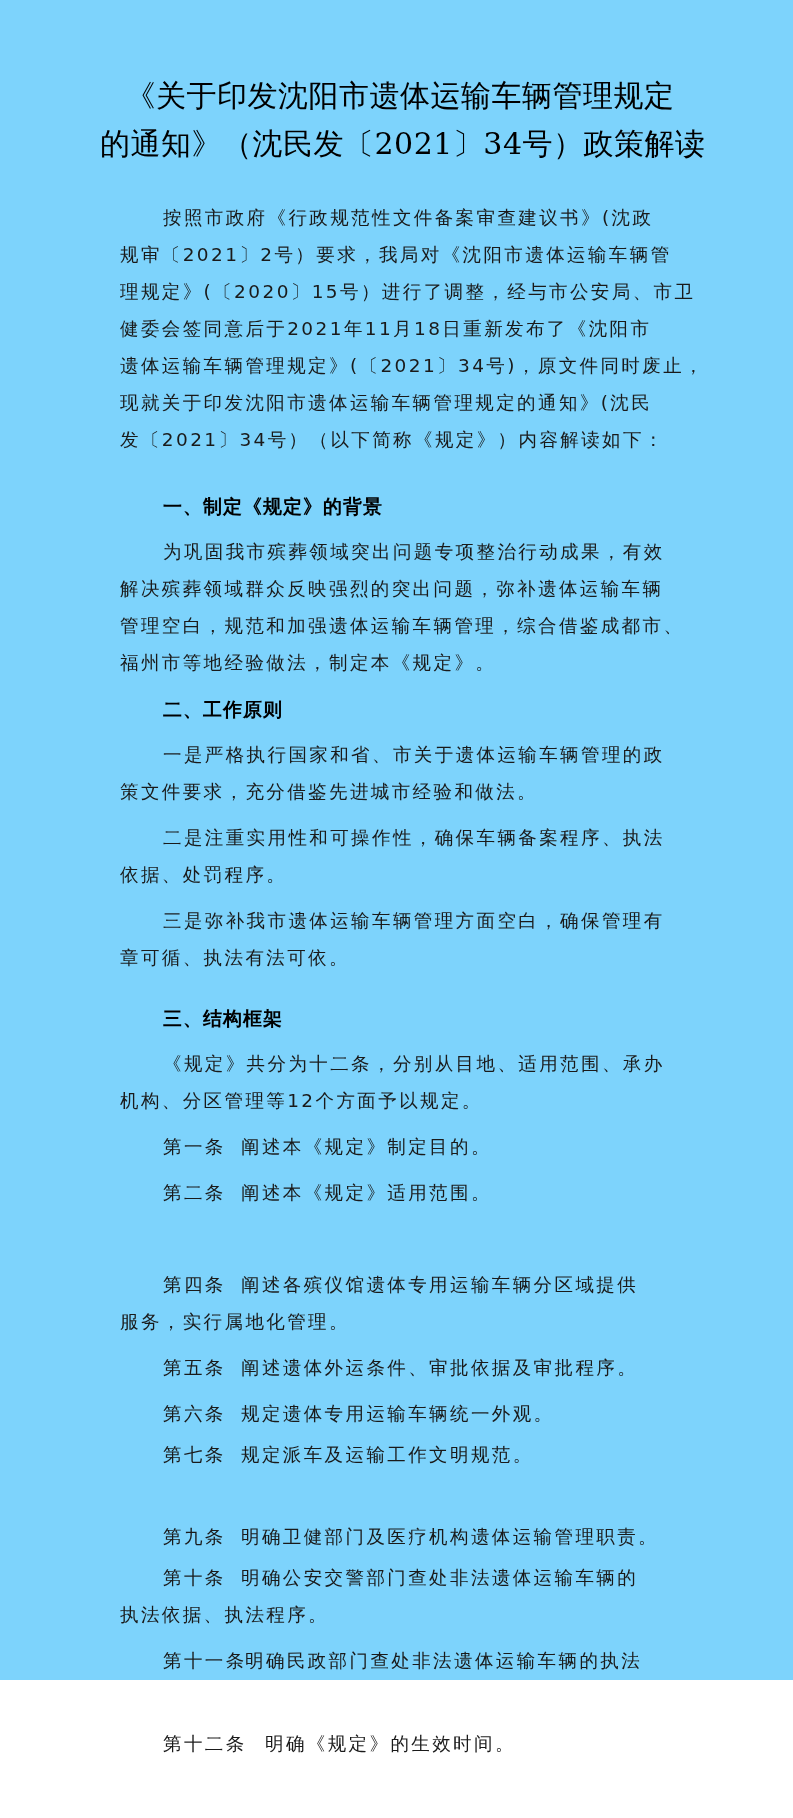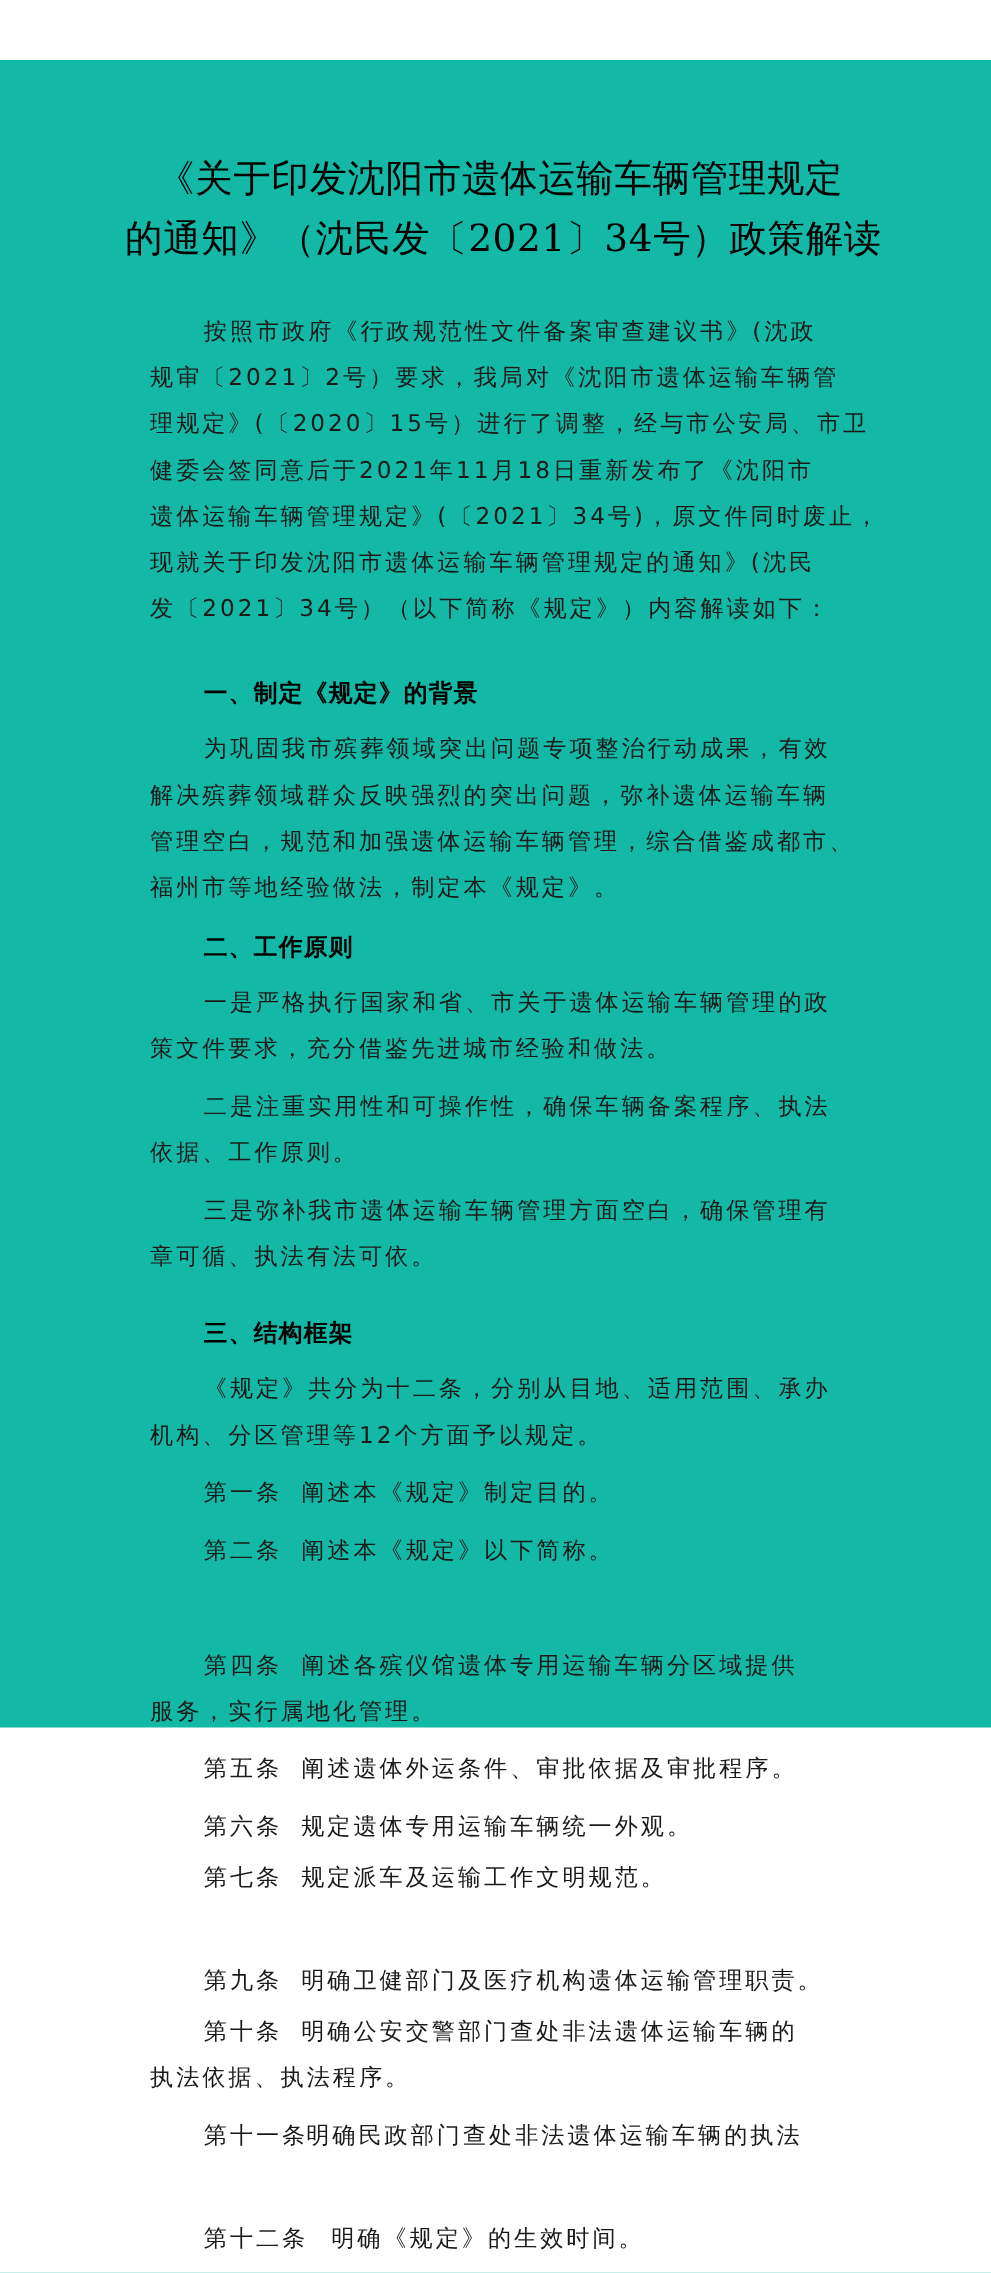--- a/index.html
+++ b/index.html
@@ -1,17 +1,17 @@
 <!DOCTYPE html>
 <html><head>
   <meta charset="utf-8">
   <style>
     html, body { margin: 0; padding: 0; background: #ffffff; }
     body { width: 793px; height: 1818px; position: relative; overflow: hidden; color: #111; }
-    .page { position: absolute; left: 0; top: 0; width: 793px; height: 1334px; background: #14b8a6; margin-top: 48px; }
+    .page { position: absolute; left: 0; top: 0; width: 793px; height: 1680px; background: #7dd3fc; }
     .title {
       position: absolute; left: 100px; width: 600px; top: 72px;
       font-family: "DejaVu Serif", "Liberation Serif", serif;
       font-size: 30px; line-height: 48px; text-align: center; font-weight: normal;
       color: #000; margin: 0; letter-spacing: 0.5px;
     }
     .title span { display: block; white-space: nowrap; }
     .line {
       position: absolute; left: 120px; width: 555px;
       font-family: "DejaVu Sans", "Liberation Sans", sans-serif;
@@ -48,30 +48,30 @@
   <div class="heading" style="top:496px">一、制定《规定》的背景</div>
   <div class="line" style="top:577px">解决殡葬领域群众反映强烈的突出问题，弥补遗体运输车辆</div>
   <div class="line indent" style="top:540px">为巩固我市殡葬领域突出问题专项整治行动成果，有效</div>
   <div class="line" style="top:614px">管理空白，规范和加强遗体运输车辆管理，综合借鉴成都市、</div>
   <div class="line" style="top:651px">福州市等地经验做法，制定本《规定》。</div>
 
   <div class="heading" style="top:699px">二、工作原则</div>
   <div class="line indent" style="top:743px">一是严格执行国家和省、市关于遗体运输车辆管理的政</div>
   <div class="line" style="top:780px">策文件要求，充分借鉴先进城市经验和做法。</div>
   <div class="line indent" style="top:826px">二是注重实用性和可操作性，确保车辆备案程序、执法</div>
-  <div class="line" style="top:863px">依据、工作原则。</div>
+  <div class="line" style="top:863px">依据、处罚程序。</div>
   <div class="line indent" style="top:909px">三是弥补我市遗体运输车辆管理方面空白，确保管理有</div>
   <div class="line" style="top:946px">章可循、执法有法可依。</div>
 
   <div class="heading" style="top:1008px">三、结构框架</div>
   <div class="line indent" style="top:1052px">《规定》共分为十二条，分别从目地、适用范围、承办</div>
   <div class="line" style="top:1089px">机构、分区管理等12个方面予以规定。</div>
 
   <div class="line indent" style="top:1135px"><span class="article-num">第一条</span><span>阐述本《规定》制定目的。</span></div>
-  <div class="line indent" style="top:1181px"><span class="article-num">第二条</span><span>阐述本《规定》以下简称。</span></div>
+  <div class="line indent" style="top:1181px"><span class="article-num">第二条</span><span>阐述本《规定》适用范围。</span></div>
   <div class="line indent" style="top:1273px"><span class="article-num">第四条</span><span>阐述各殡仪馆遗体专用运输车辆分区域提供</span></div>
   <div class="line" style="top:1310px">服务，实行属地化管理。</div>
   <div class="line indent" style="top:1356px"><span class="article-num">第五条</span><span>阐述遗体外运条件、审批依据及审批程序。</span></div>
   <div class="line indent" style="top:1402px"><span class="article-num">第六条</span><span>规定遗体专用运输车辆统一外观。</span></div>
   <div class="line indent" style="top:1443px"><span class="article-num">第七条</span><span>规定派车及运输工作文明规范。</span></div>
   <div class="line indent" style="top:1525px"><span class="article-num">第九条</span><span>明确卫健部门及医疗机构遗体运输管理职责。</span></div>
   <div class="line indent" style="top:1566px"><span class="article-num">第十条</span><span>明确公安交警部门查处非法遗体运输车辆的</span></div>
   <div class="line" style="top:1603px">执法依据、执法程序。</div>
   <div class="line indent" style="top:1649px"><span class="article-num" style="width:82px">第十一条</span><span>明确民政部门查处非法遗体运输车辆的执法</span></div>
   <div class="line indent" style="top:1732px"><span class="article-num" style="width:102px">第十二条</span><span>明确《规定》的生效时间。</span></div>

